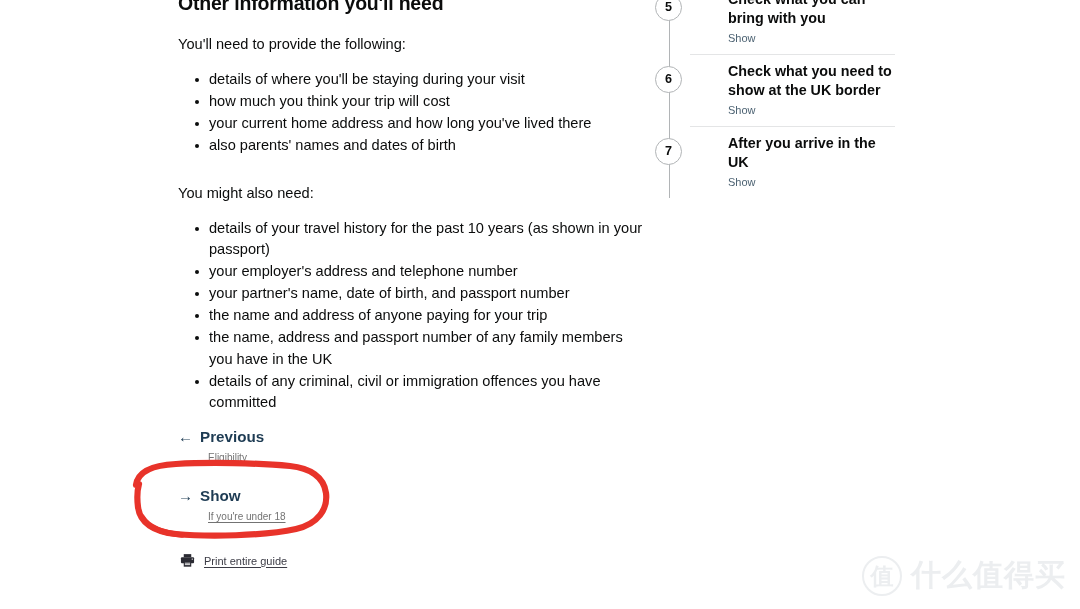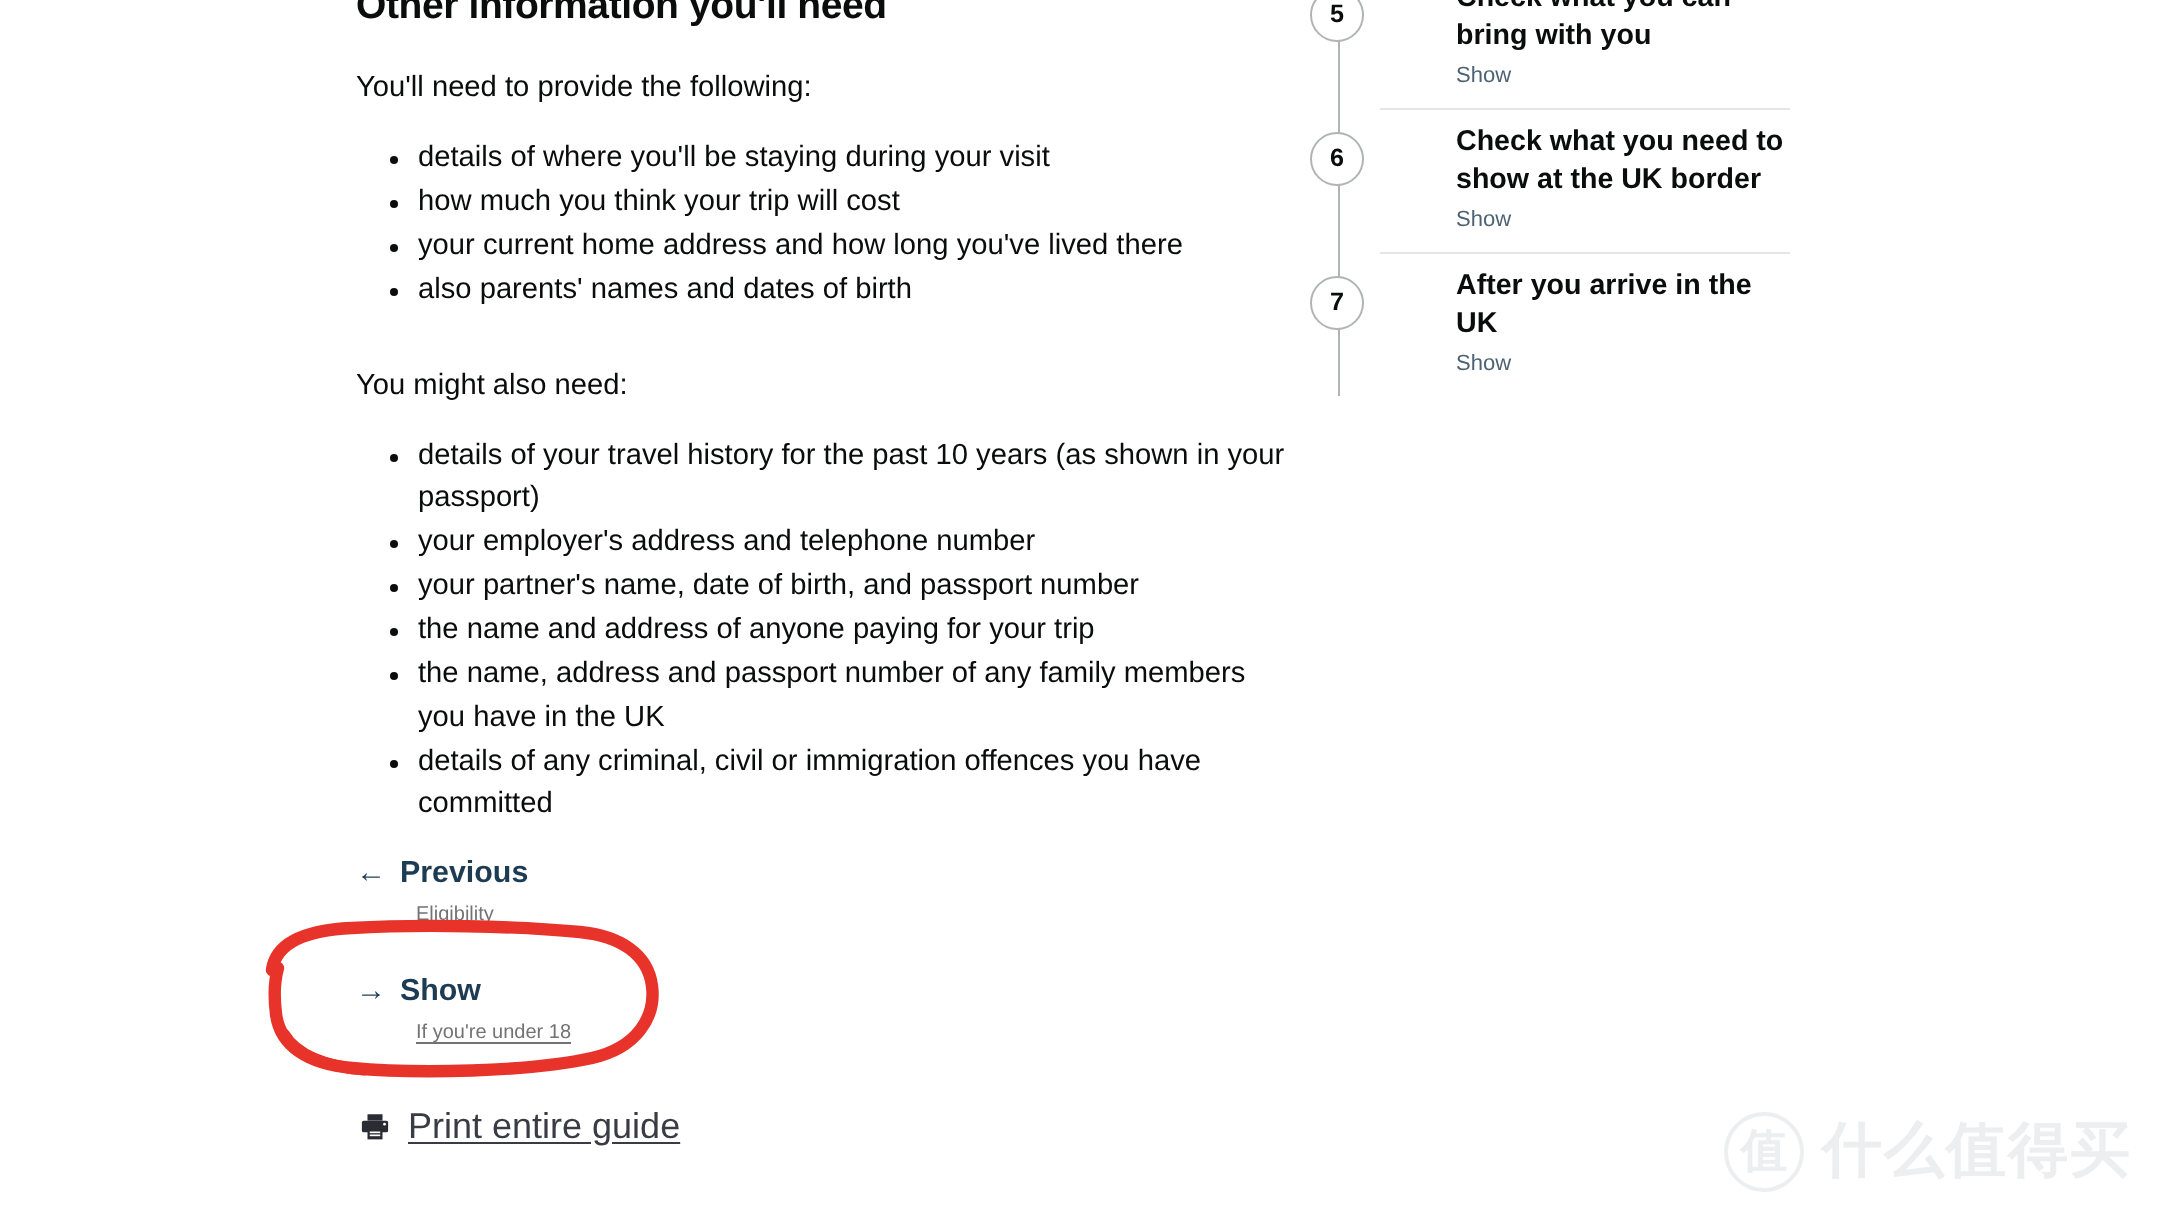--- a/index.html
+++ b/index.html
@@ -114,21 +114,21 @@
   .print-row {
     position: absolute;
     left: 180px;
     top: 553px;
     display: flex;
     align-items: center;
     gap: 9px;
   }
   .printer-icon { display: block; }
   .print-row a {
-    font-size: 18px;
+    font-size: 11px;
     color: #3b3b45;
     text-decoration: underline;
     text-underline-offset: 1.5px;
   }
 
   
   .annotation {
     position: absolute;
     left: 132px;
     top: 455px;

